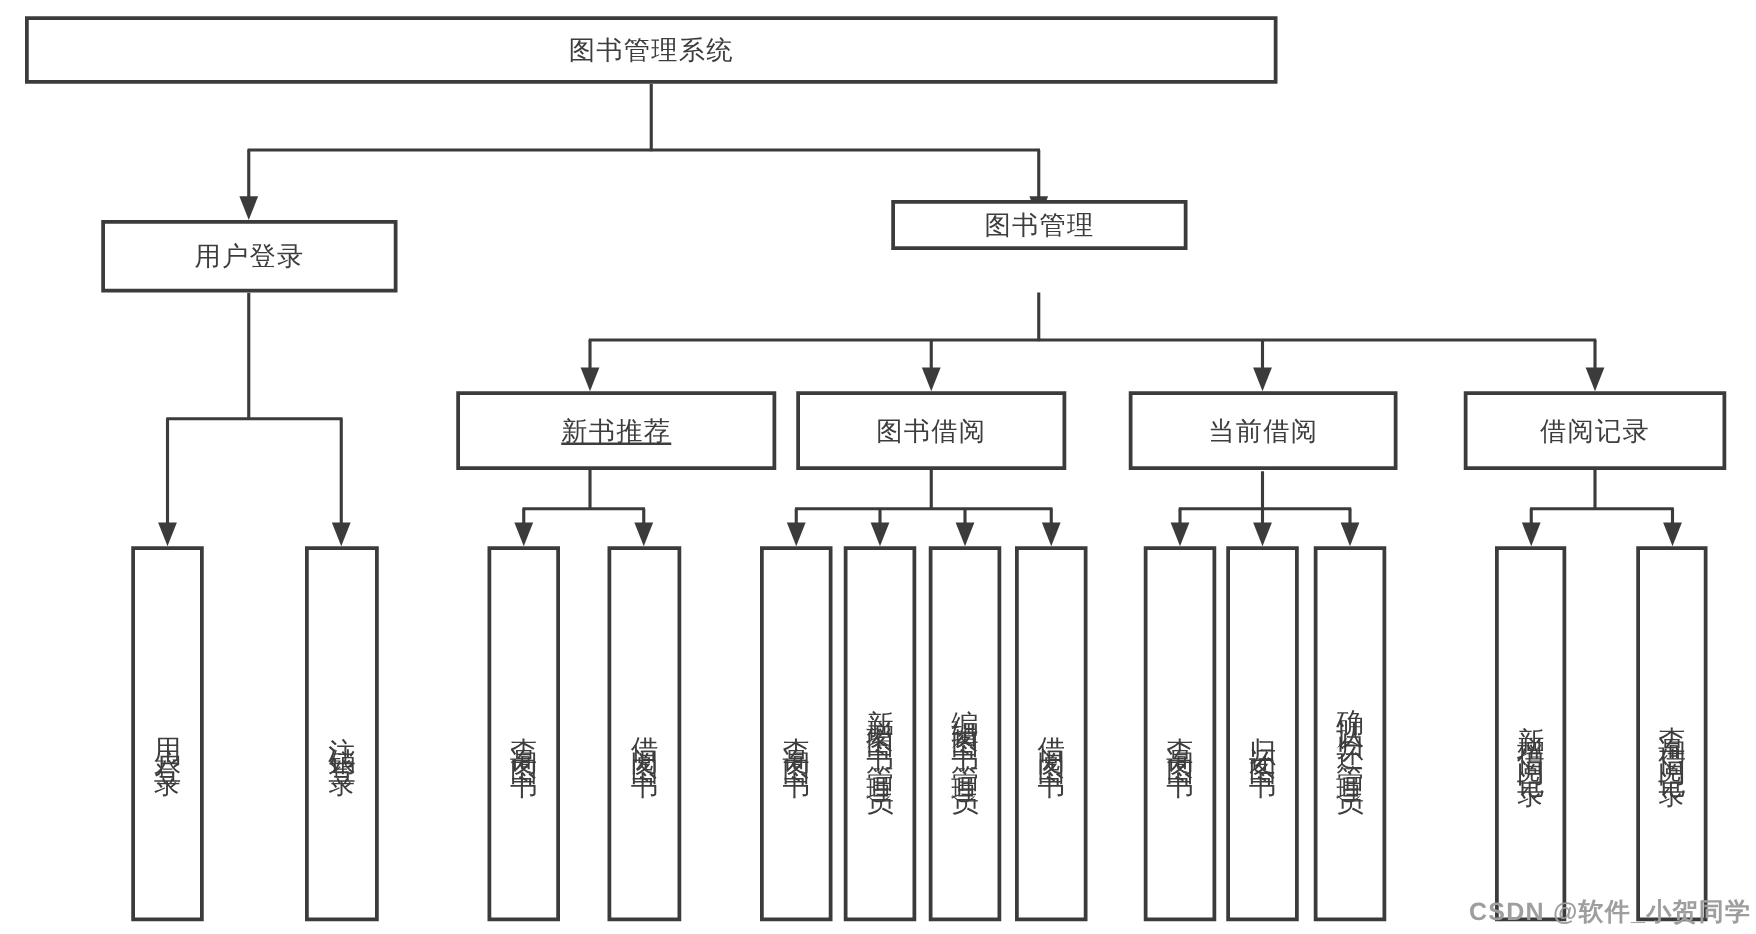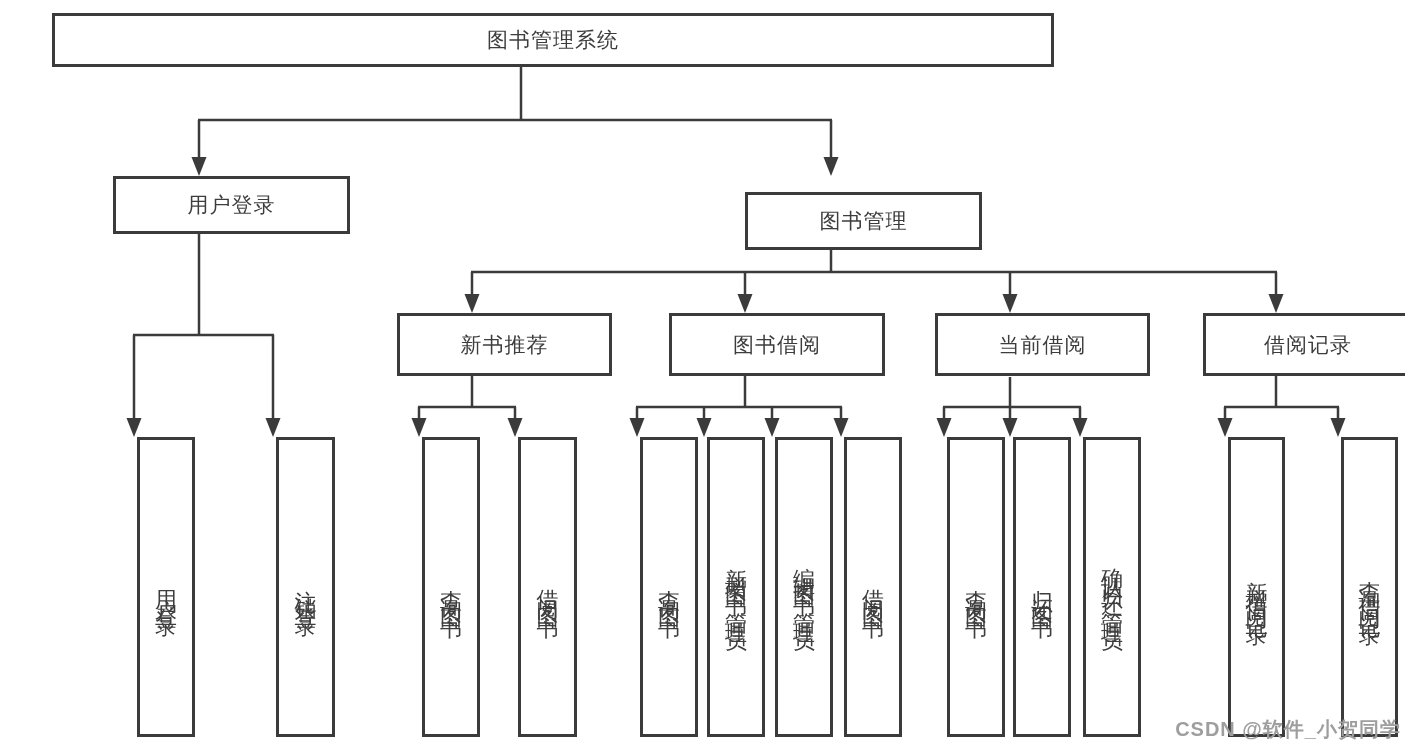--- a/index.html
+++ b/index.html
@@ -27,21 +27,20 @@
     box-sizing: border-box;
     border: 3px solid #3b3b3b;
     background: #ffffff;
     color: #3d3d3d;
     display: flex;
     align-items: center;
     justify-content: center;
     font-size: 21px;
     letter-spacing: 1px;
     z-index: 2;
-    margin-left: 32px;
   }
   .leaf {
     writing-mode: vertical-rl;
     text-orientation: mixed;
     letter-spacing: 9px;
     line-height: 1;
     font-size: 22px;
     padding-top: 6px;
   }
   #watermark {
@@ -112,23 +111,23 @@
       <polygon points="1072.5,418 1087.5,418 1080,437" fill="#3b3b3b"></polygon>
       <line x1="1225" y1="407" x2="1225" y2="423" stroke="#3b3b3b" stroke-width="2.5"></line>
       <polygon points="1217.5,418 1232.5,418 1225,437" fill="#3b3b3b"></polygon>
       <line x1="1338" y1="407" x2="1338" y2="423" stroke="#3b3b3b" stroke-width="2.5"></line>
       <polygon points="1330.5,418 1345.5,418 1338,437" fill="#3b3b3b"></polygon>
     </svg>
 
   <div class="node" style="left:20px; top:13px; width:1002px; height:54px;">图书管理系统</div>
 
   <div class="node" style="left:81px; top:176px; width:237px; height:58px;">用户登录</div>
-  <div class="node" style="left:713px; top:192px; width:237px; height:58px;">图书管理</div>
+  <div class="node" style="left:713px; top:160px; width:237px; height:40px;">图书管理</div>
 
-  <div class="node" style="left:365px; top:313px; width:215px; height:63px;">新书推荐</div>
+  <div class="node" style="left:365px; top:313px; width:256px; height:63px;text-decoration:underline;">新书推荐</div>
   <div class="node" style="left:637px; top:313px; width:216px; height:63px;">图书借阅</div>
   <div class="node" style="left:903px; top:313px; width:215px; height:63px;">当前借阅</div>
   <div class="node" style="left:1171px; top:313px; width:210px; height:63px;">借阅记录</div>
 
   <div class="node leaf" style="left:105px; top:437px; width:58px; height:300px;">用户登录</div>
   <div class="node leaf" style="left:244px; top:437px; width:59px; height:300px;">注销登录</div>
 
   <div class="node leaf" style="left:390px; top:437px; width:58px; height:300px;">查询图书</div>
   <div class="node leaf" style="left:486px; top:437px; width:59px; height:300px;">借阅图书</div>
 

